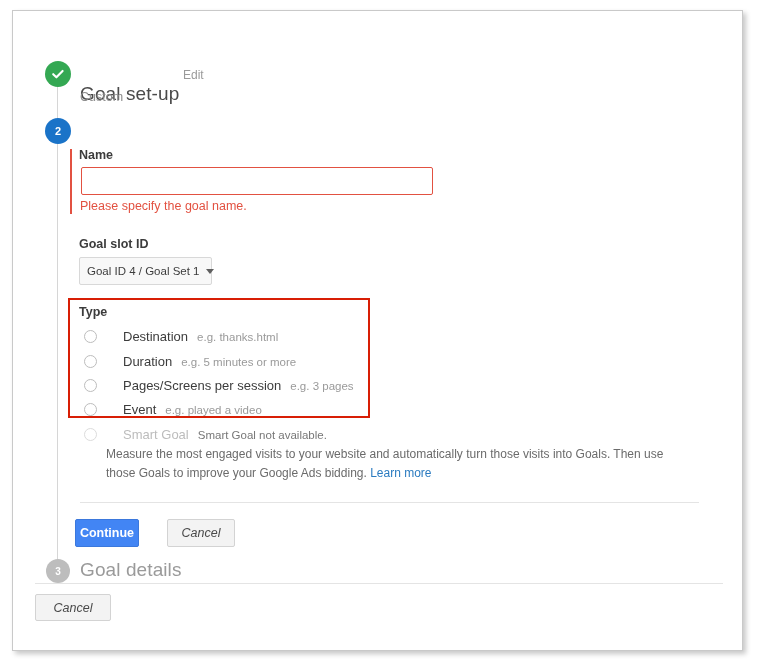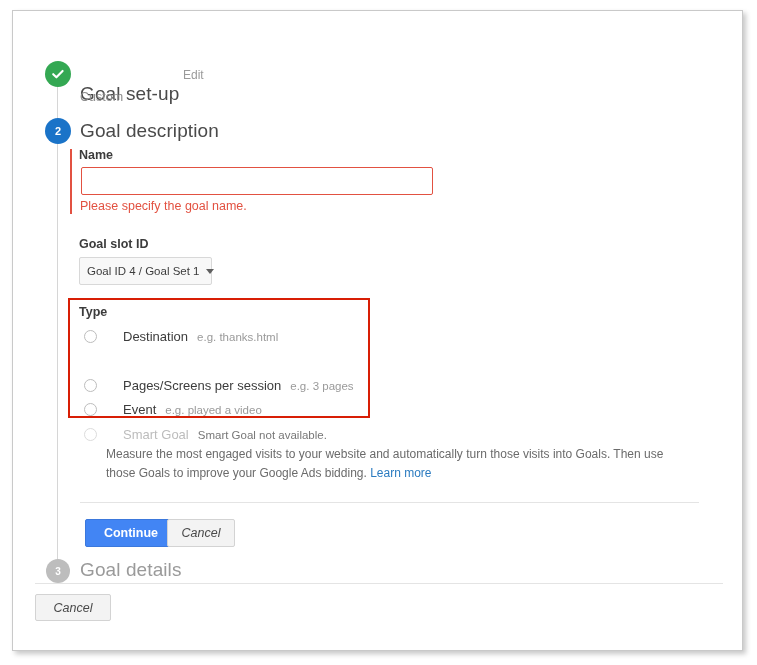--- a/index.html
+++ b/index.html
@@ -268,21 +268,21 @@
     border: 1px solid #3b78dc;
     color: #ffffff;
     font-weight: bold;
   }
   .btn-secondary {
     background: #f3f3f3;
     border: 1px solid #d3d3d3;
     color: #4a4a4a;
     font-style: italic;
   }
-  #btn-continue     { left: 72px;  top: 508px; width: 92px;  height: 28px; }
+  #btn-continue     { left: 62px;  top: 508px; width: 64px;  height: 28px; }
   #btn-cancel-step  { left: 154px; top: 508px; width: 68px;  height: 28px; }
   #btn-cancel-page  { left: 22px;  top: 583px; width: 76px;  height: 27px; }
 </style>
 </head>
 <body>
 
 <div id="page">
   <div class="frame">
 
     <div class="rail"></div>
@@ -290,41 +290,45 @@
     <div class="step-marker marker-done">
       <svg class="check-svg" width="14" height="14" viewBox="0 0 14 14" aria-hidden="true">
         <path d="M2.2 7.2 L5.4 10.3 L11.6 3.9" fill="none" stroke="#ffffff" stroke-width="2.1" stroke-linecap="round" stroke-linejoin="round"></path>
       </svg>
     </div>
     <div class="step-title" id="title-setup">Goal set-up</div>
     <a class="edit-link" id="edit-link">Edit</a>
     <div class="subtitle">Custom</div>
 
     <div class="step-marker marker-active">2</div>
-    <div class="step-title" id="title-description">Goal description</div>
 
     <div class="name-accent"></div>
     <div class="field-label" id="label-name">Name</div>
     <input class="name-input" id="name-input" type="text" autofocus="" value="" style="">
     <div class="error-text">Please specify the goal name.</div>
 
     <div class="field-label" id="label-slot">Goal slot ID</div>
     <div class="slot-select">
       <span class="slot-select-label">Goal ID 4 / Goal Set 1</span>
       <span class="caret"></span>
     </div>
 
     <div class="field-label" id="label-type">Type</div>
 
     <div class="radio-row" id="row-destination">
       <span class="radio-circle"></span>
       <span class="radio-label">Destination</span>
       <span class="radio-hint">e.g. thanks.html</span>
     </div>
 
+    <div class="radio-row" id="row-duration">
+      <span class="radio-circle"></span>
+      <span class="radio-label">Duration</span>
+      <span class="radio-hint">e.g. 5 minutes or more</span>
+    </div>
 
     <div class="radio-row" id="row-pages">
       <span class="radio-circle"></span>
       <span class="radio-label">Pages/Screens per session</span>
       <span class="radio-hint">e.g. 3 pages</span>
     </div>
 
     <div class="radio-row disabled" id="row-smartgoal">
       <span class="radio-circle"></span>
       <span class="radio-label">Smart Goal</span>

